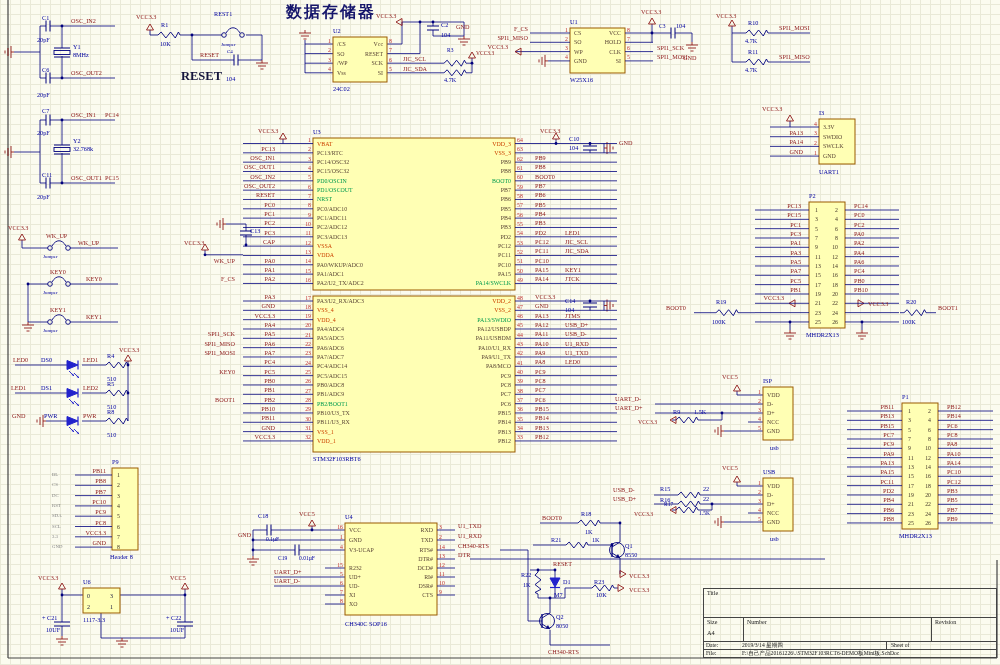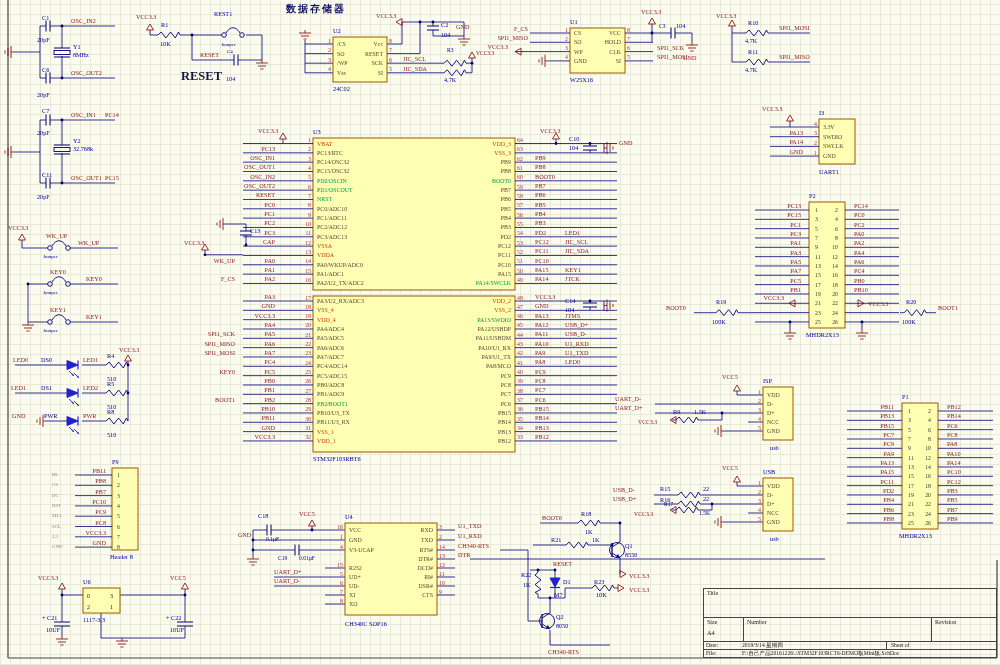--- a/index.html
+++ b/index.html
@@ -4,21 +4,21 @@
 <style>
   html,body{margin:0;padding:0;}
   #sheet{position:relative;width:1000px;height:665px;overflow:hidden;
     font-family:"Liberation Serif","DejaVu Serif",serif;
     background-color:#fbfbef;
     background-image:
       repeating-linear-gradient(0deg,#e9e9d7 0,#e9e9d7 1px,transparent 1px,transparent 10px),
       repeating-linear-gradient(90deg,#e9e9d7 0,#e9e9d7 1px,transparent 1px,transparent 10px);
   }
   svg{position:absolute;left:0;top:0;}
-  #cn-title{position:absolute;left:286px;top:2px;font-size:10px;font-weight:bold;
+  #cn-title{position:absolute;left:286px;top:2px;font-size:16px;font-weight:bold;
     color:#16166b;letter-spacing:2px;}
   #tb{position:absolute;left:703px;top:588px;width:294px;height:70px;
     border:1px solid #444;background:transparent;font-size:6px;color:#222;box-sizing:border-box;}
   #tb .row1{height:29px;border-bottom:1px solid #444;padding:1px 3px;box-sizing:border-box;}
   #tb .row2{height:24px;border-bottom:1px solid #444;display:flex;box-sizing:border-box;}
   #tb .c-size{width:40px;border-right:1px solid #444;padding:1px 3px;box-sizing:border-box;}
   #tb .c-num{flex:1;border-right:1px solid #444;padding:1px 3px;box-sizing:border-box;}
   #tb .c-rev{width:64px;padding:1px 3px;box-sizing:border-box;}
   #tb .row3{height:8px;border-bottom:1px solid #444;display:flex;box-sizing:border-box;font-size:5.6px;}
   #tb .row4{height:7px;display:flex;box-sizing:border-box;font-size:5.6px;}

